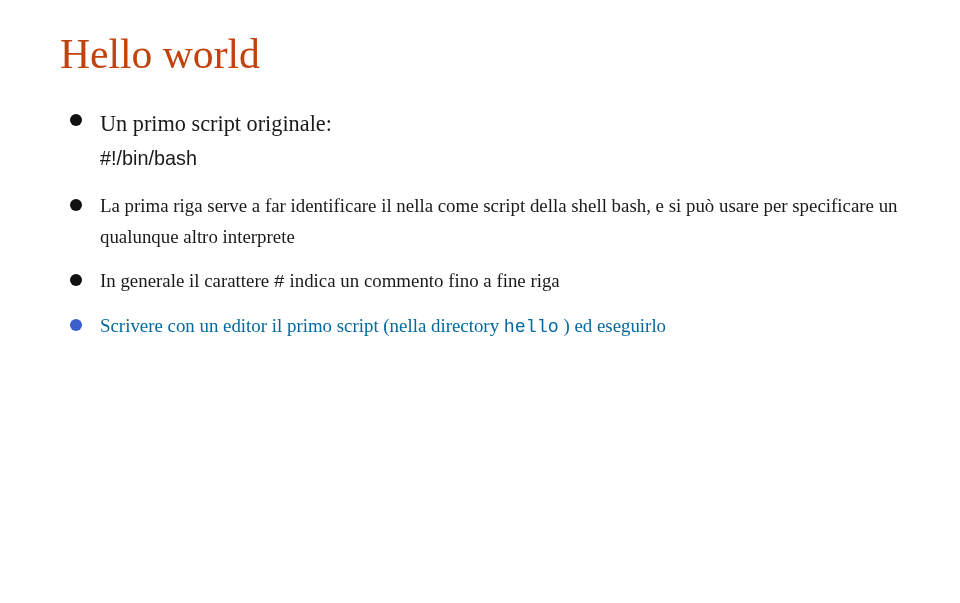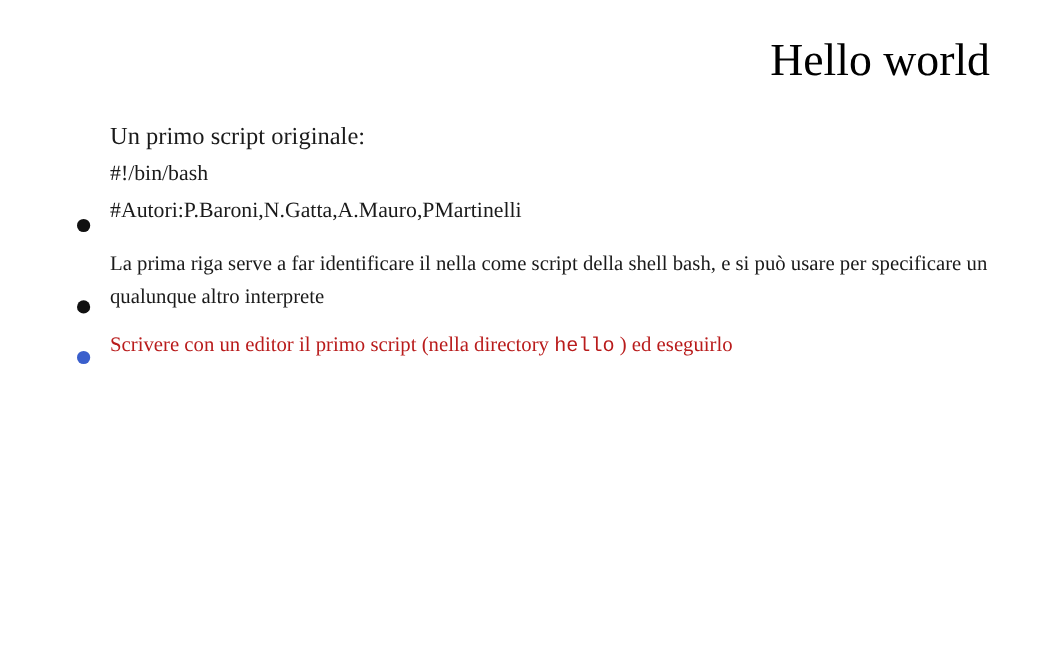--- a/index.html
+++ b/index.html
@@ -11,35 +11,35 @@
     body {
       background: #ffffff;
       font-family: Georgia, 'Times New Roman', serif;
       color: #1a1a1a;
       width: 960px;
       min-height: 603px;
       padding: 30px 60px 40px 60px;
     }
 
     .page-title {
-      text-align: right;
+      text-align: left;
       font-size: 2.6em;
       font-weight: normal;
       margin-bottom: 28px;
-      color: #000000;
+      color: #c2410c;
     }
 
     .content {
       font-size: 1.18em;
       line-height: 1.6;
     }
 
     .bullet-item {
       display: flex;
-      align-items: flex-end;
+      align-items: flex-start;
       margin-bottom: 14px;
     }
 
     .bullet-dot {
       display: inline-block;
       width: 12px;
       height: 12px;
       border-radius: 50%;
       background: #111;
       flex-shrink: 0;
@@ -50,64 +50,71 @@
 
     .bullet-dot.blue {
       background: #3a5fcc;
     }
 
     .bullet-text {
       flex: 1;
     }
 
     .code-block {
-      font-family: Liberation Serif, serif;
+      font-family: Liberation Sans, sans-serif;
       font-size: 1.05em;
       display: block;
       margin: 2px 0 4px 0;
       line-height: 1.5;
     }
 
     .inline-code {
       font-family: 'Courier New', Courier, monospace;
       font-size: 0.97em;
     }
 
     .blue-text {
-      color: #b91c1c;
+      color: #0369a1;
     }
 
     .item-label {
       font-size: 1.18em;
     }
   </style>
 </head>
 <body>
 
 <h1 class="page-title">Hello world</h1>
 
 <div class="content">
 
   <div class="bullet-item">
     <span class="bullet-dot"></span>
     <div class="bullet-text">
       <span class="item-label">Un primo script originale:</span>
       <br>
       <span class="code-block">#!/bin/bash</span>
-      <span class="code-block">#Autori:P.Baroni,N.Gatta,A.Mauro,PMartinelli</span>
     </div>
   </div>
 
   <div class="bullet-item">
     <span class="bullet-dot"></span>
     <div class="bullet-text">
       <span>La prima riga serve a far identificare il nella come script della shell bash, e si può usare per specificare un qualunque altro interprete</span>
     </div>
   </div>
 
+  <div class="bullet-item">
+    <span class="bullet-dot"></span>
+    <div class="bullet-text">
+      <span>In generale il carattere</span>
+      <span class="inline-code">#</span>
+      <span>indica un commento fino a fine riga</span>
+    </div>
+  </div>
 
 
   <div class="bullet-item">
     <span class="bullet-dot blue"></span>
     <div class="bullet-text blue-text">
       <span>Scrivere con un editor il primo script (nella directory</span>
       <span class="inline-code">hello</span>
       <span>) ed eseguirlo</span>
     </div>
   </div>

